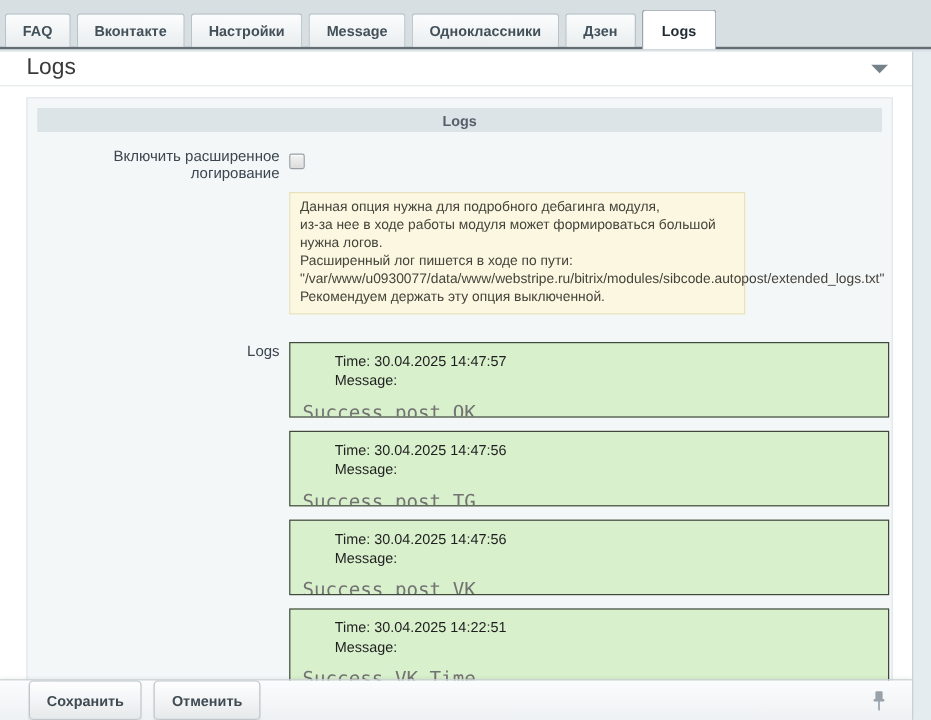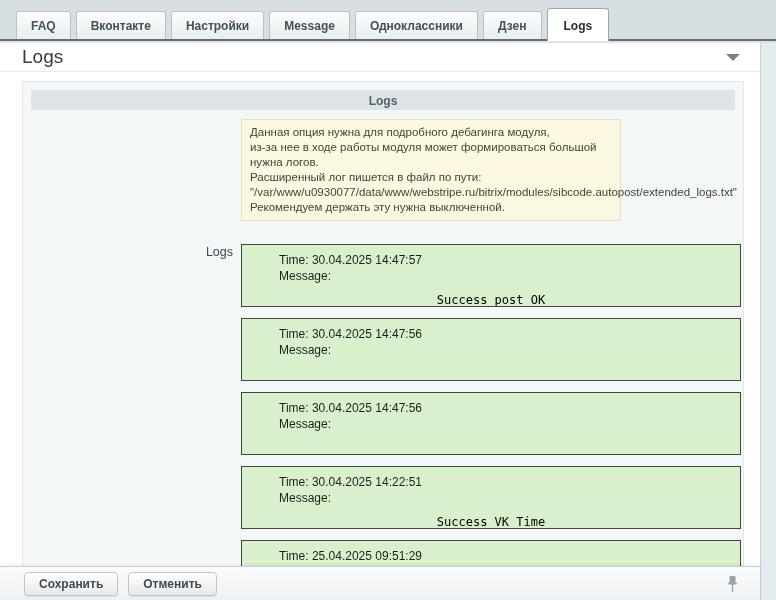--- a/index.html
+++ b/index.html
@@ -7,21 +7,21 @@
   .page {
     position:relative; width:776px; height:600px; overflow:hidden;
     background:var(--page-bg,#dce3e7);
     font-family:"Liberation Sans", sans-serif;
   }
   
   .tabbar {
     position:absolute; top:0; left:0; right:0; height:41px;
     background:var(--tabbar-bg,#d8dfe3);
     border-bottom:2px solid #646d74;
-    display:flex; align-items:flex-end; padding-left:16px;
+    display:flex; align-items:flex-end; padding-left:4px;
   }
   .tab {
     margin-right:5px; padding:7px 14px 6px;
     background:linear-gradient(#fcfdfd,#e9edef);
     border:1px solid #b9c2c8; border-bottom:none;
     border-radius:3px 3px 0 0;
     font-size:12px; font-weight:bold; color:#42505a;
     cursor:pointer; white-space:nowrap;
   }
   .tab.active {
@@ -82,29 +82,29 @@
   .row-logs { margin-top:23px; }
   .log-box {
     width:500px; height:63px; overflow:hidden;
     background:var(--log-bg,#d8f0cc);
     border:1px solid #40483e;
     padding:7px 10px; margin-bottom:11px;
   }
   .log-line { font-size:12px; color:#1f1f1f; line-height:1.35;margin-left:27px; }
   .log-body {
     margin-top:9px; font-family:"DejaVu Sans Mono", monospace;
-    font-size:12px; color:#000000;text-align:center;
+    font-size:16px; color:#737373;
   }
   
   .footer {
     position:absolute; left:0; bottom:0; width:760px; height:34px;
     background:linear-gradient(#fbfcfd,#eef1f3);
     border-top:1px solid #c7ced2;
     box-shadow:0 -2px 3px rgba(0,0,0,.05);
-    display:flex; align-items:center; padding-left:24px; z-index:5;
+    display:flex; padding-left:24px; z-index:5;
   }
   .btn {
     padding:4px 14px; margin-right:10px;
     background:linear-gradient(#ffffff,#e6e9eb);
     border:1px solid #bfc7cb; border-radius:4px;
     font-family:"Liberation Sans", sans-serif;
     font-size:12px; font-weight:bold; color:#3f4a52;
     box-shadow:0 1px 1px rgba(0,0,0,.08); cursor:pointer;
   }
   .pin { position:absolute; right:22px; top:8px; cursor:pointer; }
@@ -128,52 +128,60 @@
 
     <div class="title-row">
       <div class="page-title">Logs</div>
       <div class="menu-arrow"></div>
     </div>
 
     <div class="form">
 
       <div class="form-header">Logs</div>
 
+      <div class="row row-check">
+        <div class="row-label">Включить расширенное логирование</div>
+        <div class="row-value">
+          <span class="checkbox"></span>
+        </div>
+      </div>
 
       <div class="row row-note">
         <div class="row-label"></div>
         <div class="row-value">
           <div class="note-box">
             <div>Данная опция нужна для подробного дебагинга модуля,</div>
             <div>из-за нее в ходе работы модуля может формироваться большой нужна логов.</div>
-            <div>Расширенный лог пишется в файл по пути:</div>
+            <div>Расширенный лог пишется в ходе по пути:</div>
             <div>"/var/www/u0930077/data/www/webstripe.ru/bitrix/modules/sibcode.autopost/extended_logs.txt"</div>
-            <div>Рекомендуем держать эту нужна выключенной.</div>
+            <div>Рекомендуем держать эту опция выключенной.</div>
           </div>
         </div>
       </div>
 
       <div class="row row-logs">
         <div class="row-label">Logs</div>
         <div class="row-value">
 
           <div class="log-box">
             <div class="log-line"><span>Time:</span> <span>30.04.2025 14:47:57</span></div>
             <div class="log-line">Message:</div>
             <div class="log-body">Success post OK</div>
           </div>
 
           <div class="log-box">
             <div class="log-line"><span>Time:</span> <span>30.04.2025 14:47:56</span></div>
             <div class="log-line">Message:</div>
+            <div class="log-body">Success post TG</div>
           </div>
 
           <div class="log-box">
             <div class="log-line"><span>Time:</span> <span>30.04.2025 14:47:56</span></div>
             <div class="log-line">Message:</div>
+            <div class="log-body">Success post VK</div>
           </div>
 
           <div class="log-box">
             <div class="log-line"><span>Time:</span> <span>30.04.2025 14:22:51</span></div>
             <div class="log-line">Message:</div>
             <div class="log-body">Success VK Time</div>
           </div>
 
           <div class="log-box">
             <div class="log-line"><span>Time:</span> <span>25.04.2025 09:51:29</span></div>

